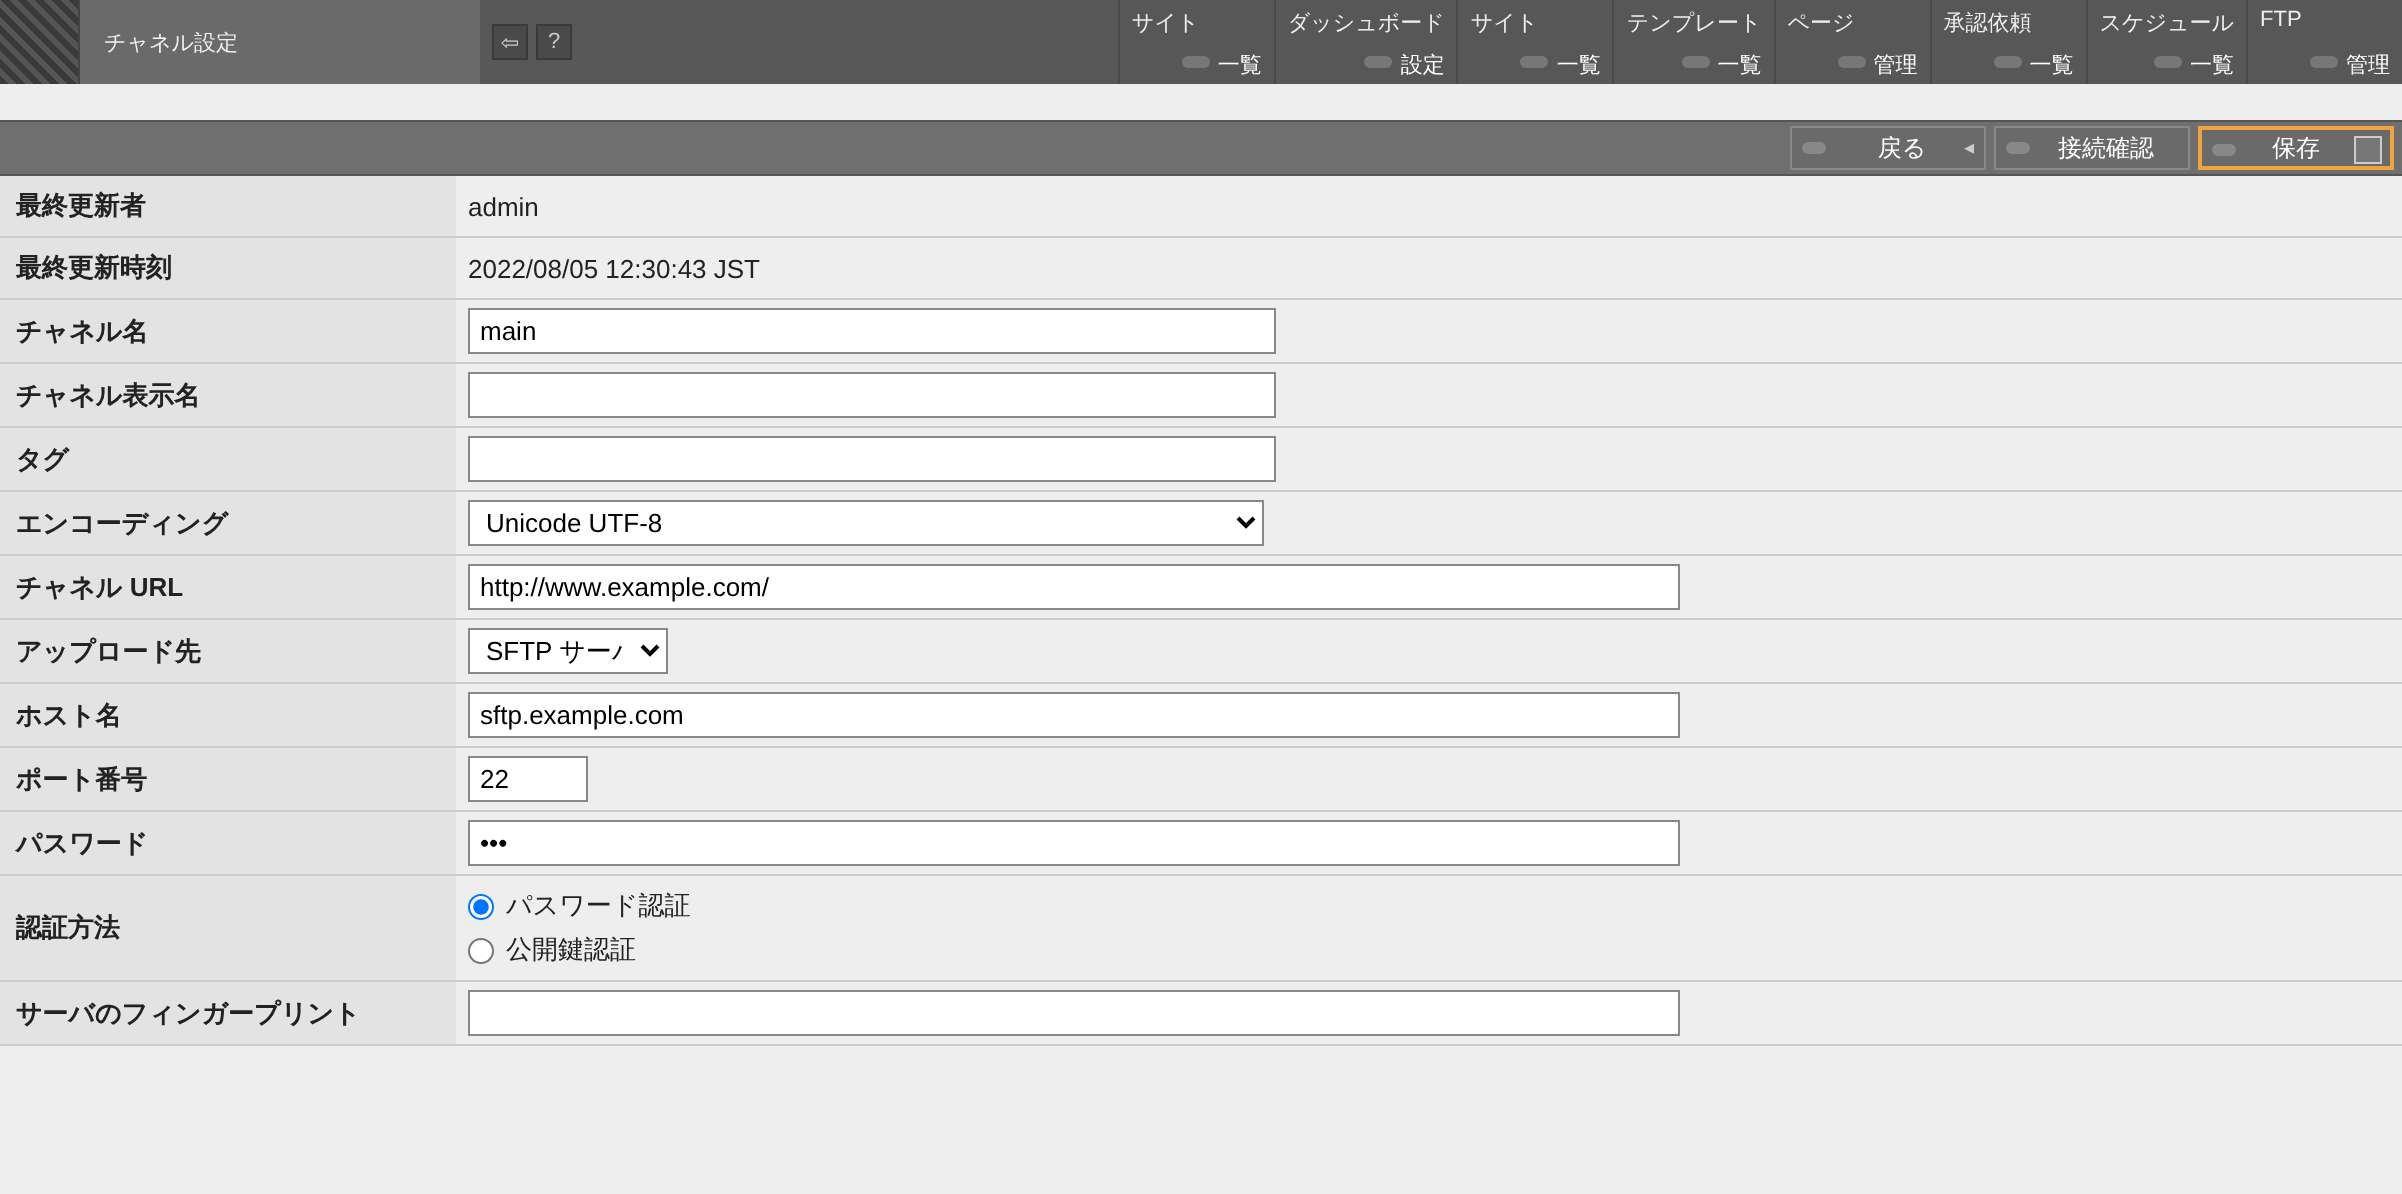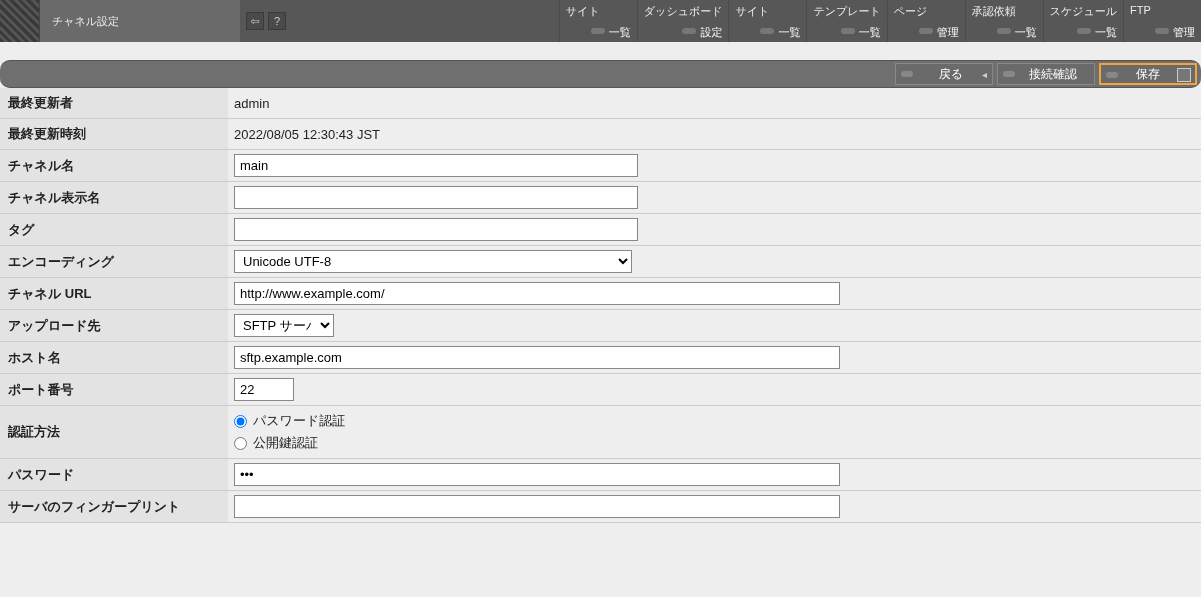--- a/index.html
+++ b/index.html
@@ -82,21 +82,20 @@
   .toolbar {
     height: 28px;
     background: #6f6f6f;
     border-top: 1px solid #555;
     border-bottom: 1px solid #555;
     display: flex;
     justify-content: flex-end;
     align-items: center;
     padding-right: 4px;
     margin-top: 18px;
-    border-radius: 10px;
   }
   .tool-btn {
     height: 22px;
     min-width: 98px;
     background: #6a6a6a;
     border: 1px solid #888;
     color: #fff;
     font-size: 12px;
     display: flex;
     align-items: center;
@@ -274,36 +273,36 @@
       </select>
     </td>
   </tr>
   <tr>
     <th>ホスト名</th>
     <td><input type="text" class="inp-l" value="sftp.example.com" style=""></td>
   </tr>
   <tr>
     <th>ポート番号</th>
     <td><input type="text" class="inp-s" value="22" style=""></td>
+  </tr>
+  <tr>
+    <th>パスワード</th>
+    <td><input type="password" class="inp-l" value="•••" style=""></td>
   </tr>
   <tr>
     <th>認証方法</th>
     <td class="radio-row">
       <label>
         <input type="radio" name="auth" checked="" style="">
         <span>パスワード認証</span>
       </label>
       <label>
         <input type="radio" name="auth" style="">
         <span>公開鍵認証</span>
       </label>
     </td>
   </tr>
   <tr>
-    <th>パスワード</th>
-    <td><input type="password" class="inp-l" value="•••" style=""></td>
-  </tr>
-  <tr>
     <th>サーバのフィンガープリント</th>
     <td><input type="text" class="inp-l" value="" style=""></td>
   </tr>
 </tbody>
   </table>
 
 </body></html>

